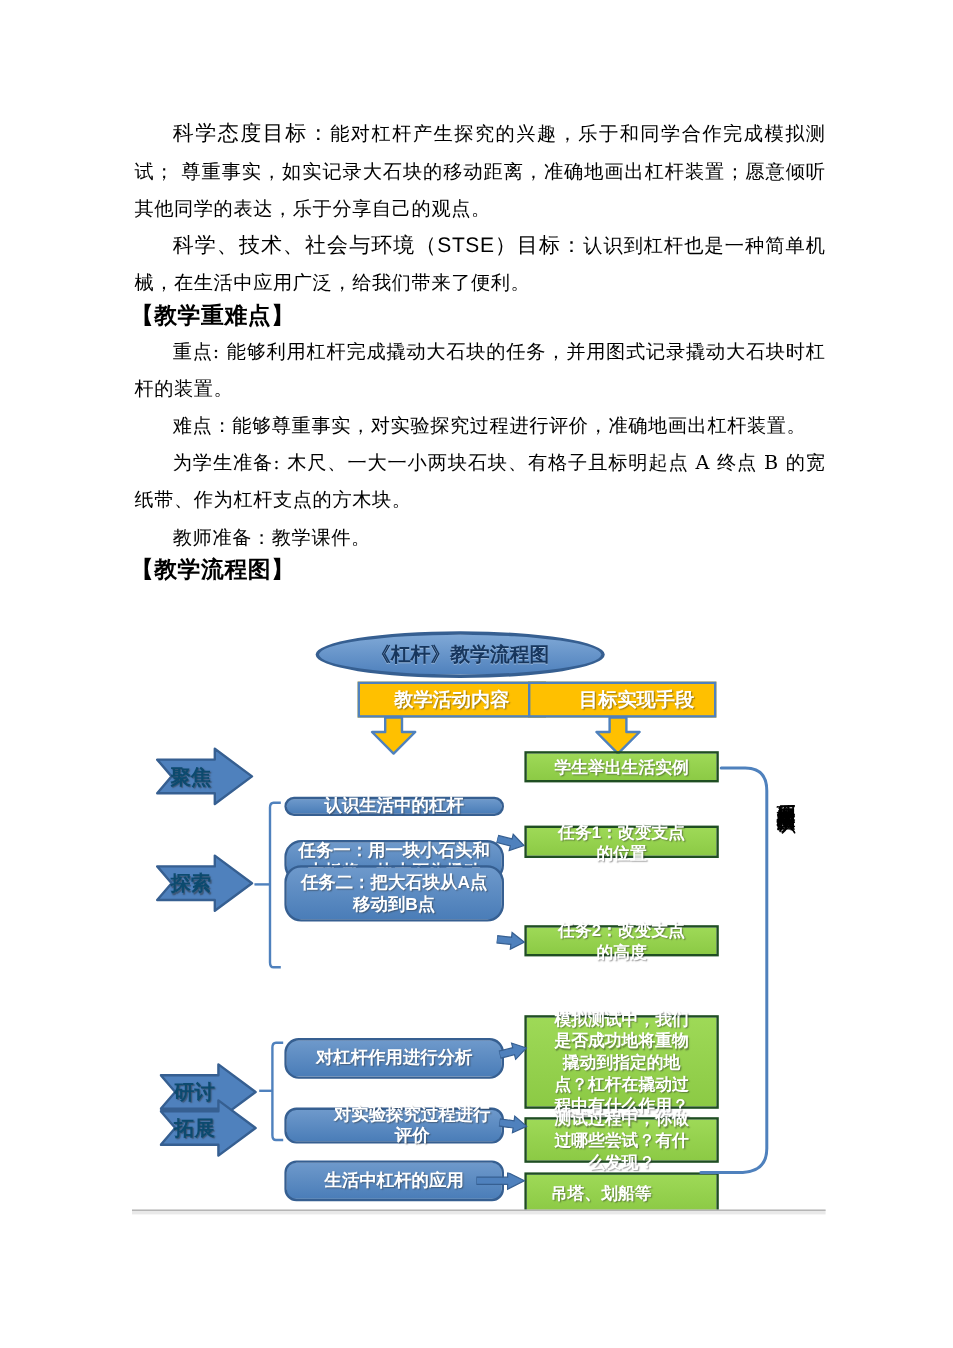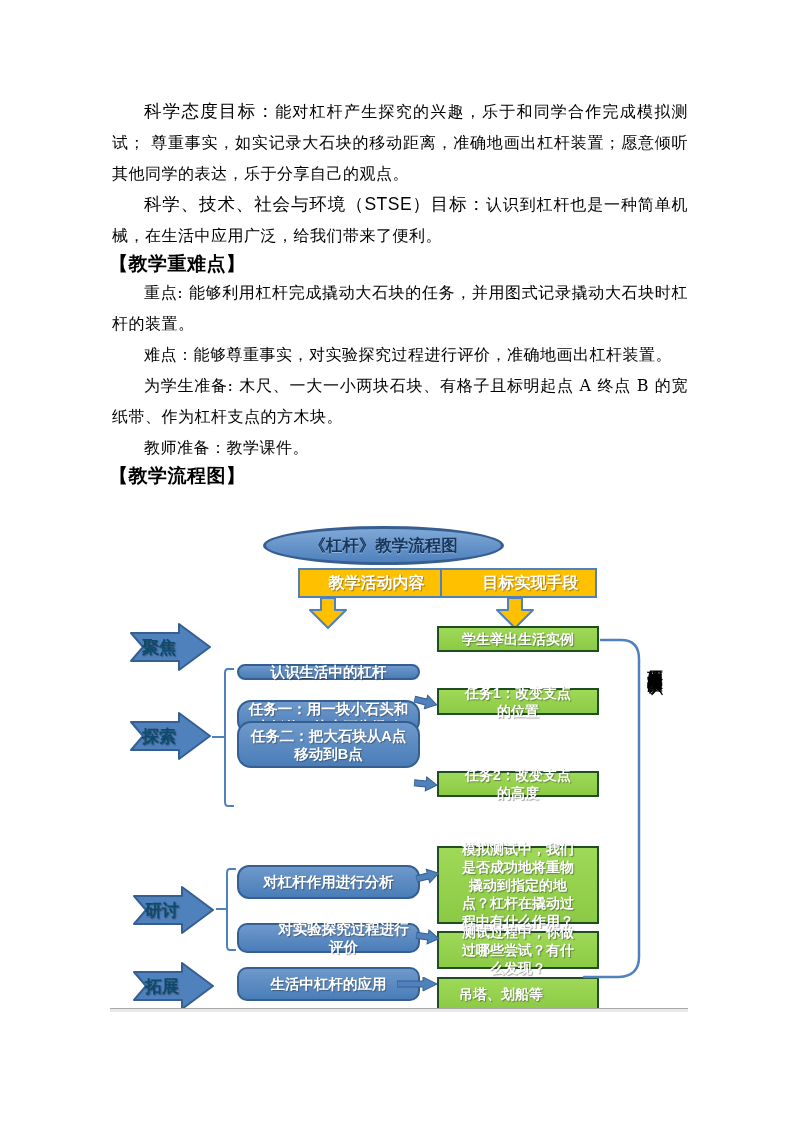--- a/index.html
+++ b/index.html
@@ -85,21 +85,21 @@
           <polygon points="1,11 49,11 49,2 80,25 49,48 49,39 1,39 13,25" fill="#4f81bd" stroke="#365f91" stroke-width="2" stroke-linejoin="round"></polygon>
         </svg>
       <span>探索</span>
     </div>
     <div class="stage" style="left:133px;top:885px">
       <svg width="82" height="50" viewBox="0 0 82 50">
           <polygon points="1,11 49,11 49,2 80,25 49,48 49,39 1,39 13,25" fill="#4f81bd" stroke="#365f91" stroke-width="2" stroke-linejoin="round"></polygon>
         </svg>
       <span>研讨</span>
     </div>
-    <div class="stage" style="left:133px;top:961px">
+    <div class="stage" style="left:133px;top:915px">
       <svg width="82" height="50" viewBox="0 0 82 50">
           <polygon points="1,11 49,11 49,2 80,25 49,48 49,39 1,39 13,25" fill="#4f81bd" stroke="#365f91" stroke-width="2" stroke-linejoin="round"></polygon>
         </svg>
       <span>拓展</span>
     </div>
 
     <div class="node bluebox" style="top:623px;height:16px;border-radius:8px;margin-top:41px;">认识生活中的杠杆</div>
     <div class="node bluebox" style="top:700px;height:35px;border-radius:14px;">任务一：用一块小石头和木板将一块大石头撬动</div>
     <div class="node bluebox" style="top:721px;height:47px;border-radius:14px;">任务二：把大石块从A点移动到B点</div>
     <div class="node bluebox" style="top:865px;height:34px;border-radius:12px;">对杠杆作用进行分析</div>

